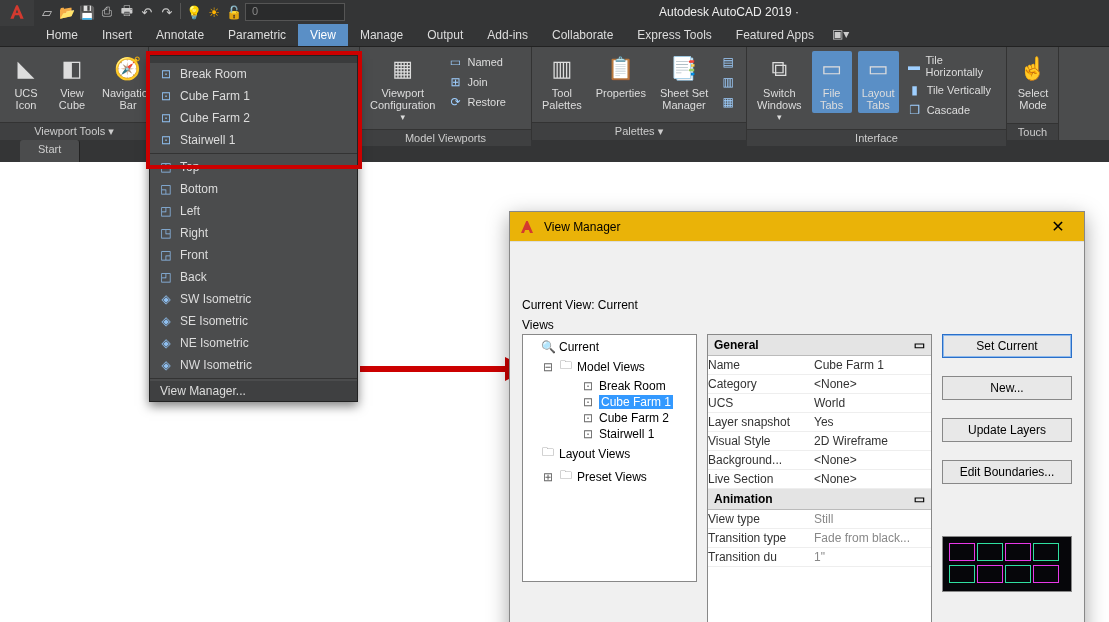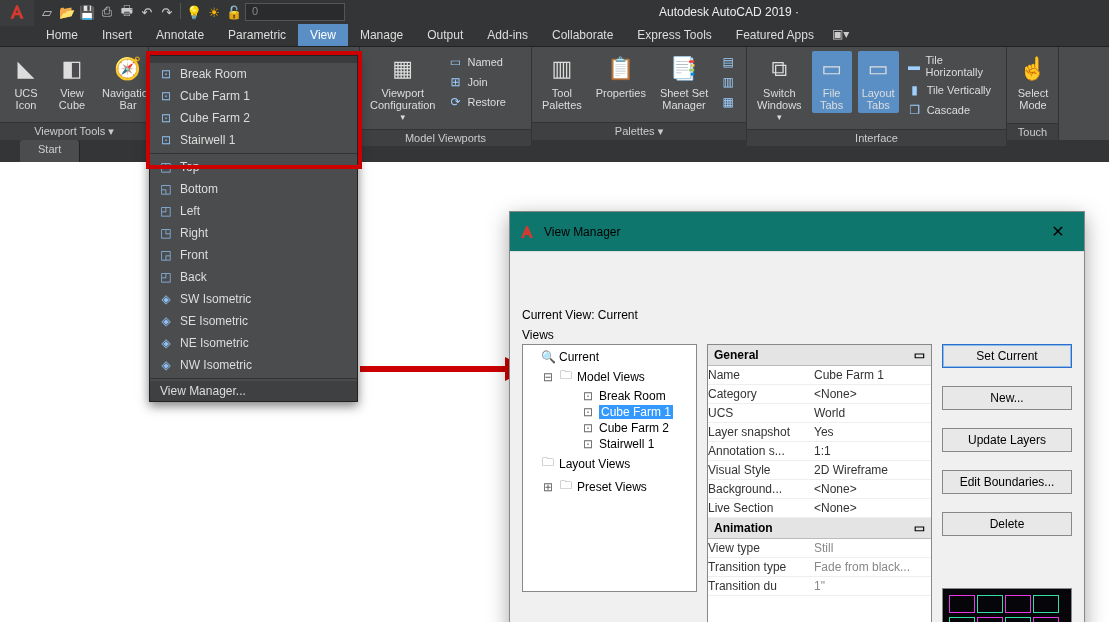--- a/index.html
+++ b/index.html
@@ -45,21 +45,21 @@
 .view-dropdown .dd-sep { height:1px; background:#333; margin:2px 0;}
 .vm-item { background:#3f4041;text-align:center;}
 .red-box { position:absolute; border:4px solid #c00; z-index:31; pointer-events:none;}
 .red-box.top { top:51px; left:146px; width:216px; height:118px;}
 
 
 .arrow-svg { position:absolute; top:354px; left:360px; width:170px; height:30px; z-index:25;}
 
 
 .dialog { position:absolute; top:211px; left:509px; width:576px; background:#f0f0f0; border:1px solid #888; box-shadow:0 6px 20px rgba(0,0,0,.35); z-index:40; color:#000;}
-.dlg-title { height:40px; display:flex; align-items:center; padding:0 8px; background:#0f766e; border-bottom:1px solid #ddd;}
+.dlg-title { height:30px; display:flex; align-items:center; padding:0 8px; background:#eab308; border-bottom:1px solid #ddd;}
 .dlg-title .dlg-logo { width:18px; height:18px; margin-right:8px;}
 .dlg-title .dlg-text { flex:1; font-size:12px;}
 .dlg-title .dlg-close { width:36px; text-align:center; font-size:16px; cursor:pointer;}
 .dlg-body { padding:10px 12px 8px 12px;margin-top:46px;}
 .cv-label { font-size:12px; margin-bottom:6px;}
 .views-lbl { font-size:12px; margin-bottom:2px;}
 .dlg-main { display:flex; gap:10px;}
 .tree-box { width:175px; height:248px; background:#fff; border:1px solid #888; padding:4px; font-size:12px; overflow:auto;}
 .tree-item { display:flex; align-items:center; gap:4px; padding:1px 0; cursor:pointer;}
 .tree-item .ti { width:14px; text-align:center; color:#666;}
@@ -403,24 +403,20 @@
           </div>
         <div class="prop-row">
             <div class="pk">UCS</div>
             <div class="pv">World</div>
           </div>
         <div class="prop-row">
             <div class="pk">Layer snapshot</div>
             <div class="pv">Yes</div>
           </div>
         <div class="prop-row">
-            <div class="pk">Annotation s...</div>
-            <div class="pv">1:1</div>
-          </div>
-        <div class="prop-row">
             <div class="pk">Visual Style</div>
             <div class="pv">2D Wireframe</div>
           </div>
         <div class="prop-row">
             <div class="pk">Background...</div>
             <div class="pv">&lt;None&gt;</div>
           </div>
         <div class="prop-row">
             <div class="pk">Live Section</div>
             <div class="pv">&lt;None&gt;</div>
@@ -441,21 +437,20 @@
             <div class="pk">Transition du</div>
             <div class="pv gray">1"</div>
           </div>
       </div>
 
       <div class="dlg-right">
         <div class="dlg-btn primary">Set Current</div>
         <div class="dlg-btn">New...</div>
         <div class="dlg-btn">Update Layers</div>
         <div class="dlg-btn">Edit Boundaries...</div>
-        <div class="dlg-btn">Delete</div>
         <div class="preview">
           <div class="blk" style="top:6px;left:6px;width:26px;height:18px;border-color:#e838e8"></div>
           <div class="blk" style="top:6px;left:34px;width:26px;height:18px;border-color:#2fe0a0"></div>
           <div class="blk" style="top:6px;left:62px;width:26px;height:18px;border-color:#e838e8"></div>
           <div class="blk" style="top:6px;left:90px;width:26px;height:18px;border-color:#2fe0a0"></div>
           <div class="blk" style="top:28px;left:6px;width:26px;height:18px;border-color:#2fe0a0"></div>
           <div class="blk" style="top:28px;left:34px;width:26px;height:18px;border-color:#e838e8"></div>
           <div class="blk" style="top:28px;left:62px;width:26px;height:18px;border-color:#2fe0a0"></div>
           <div class="blk" style="top:28px;left:90px;width:26px;height:18px;border-color:#e838e8"></div>
         </div>

